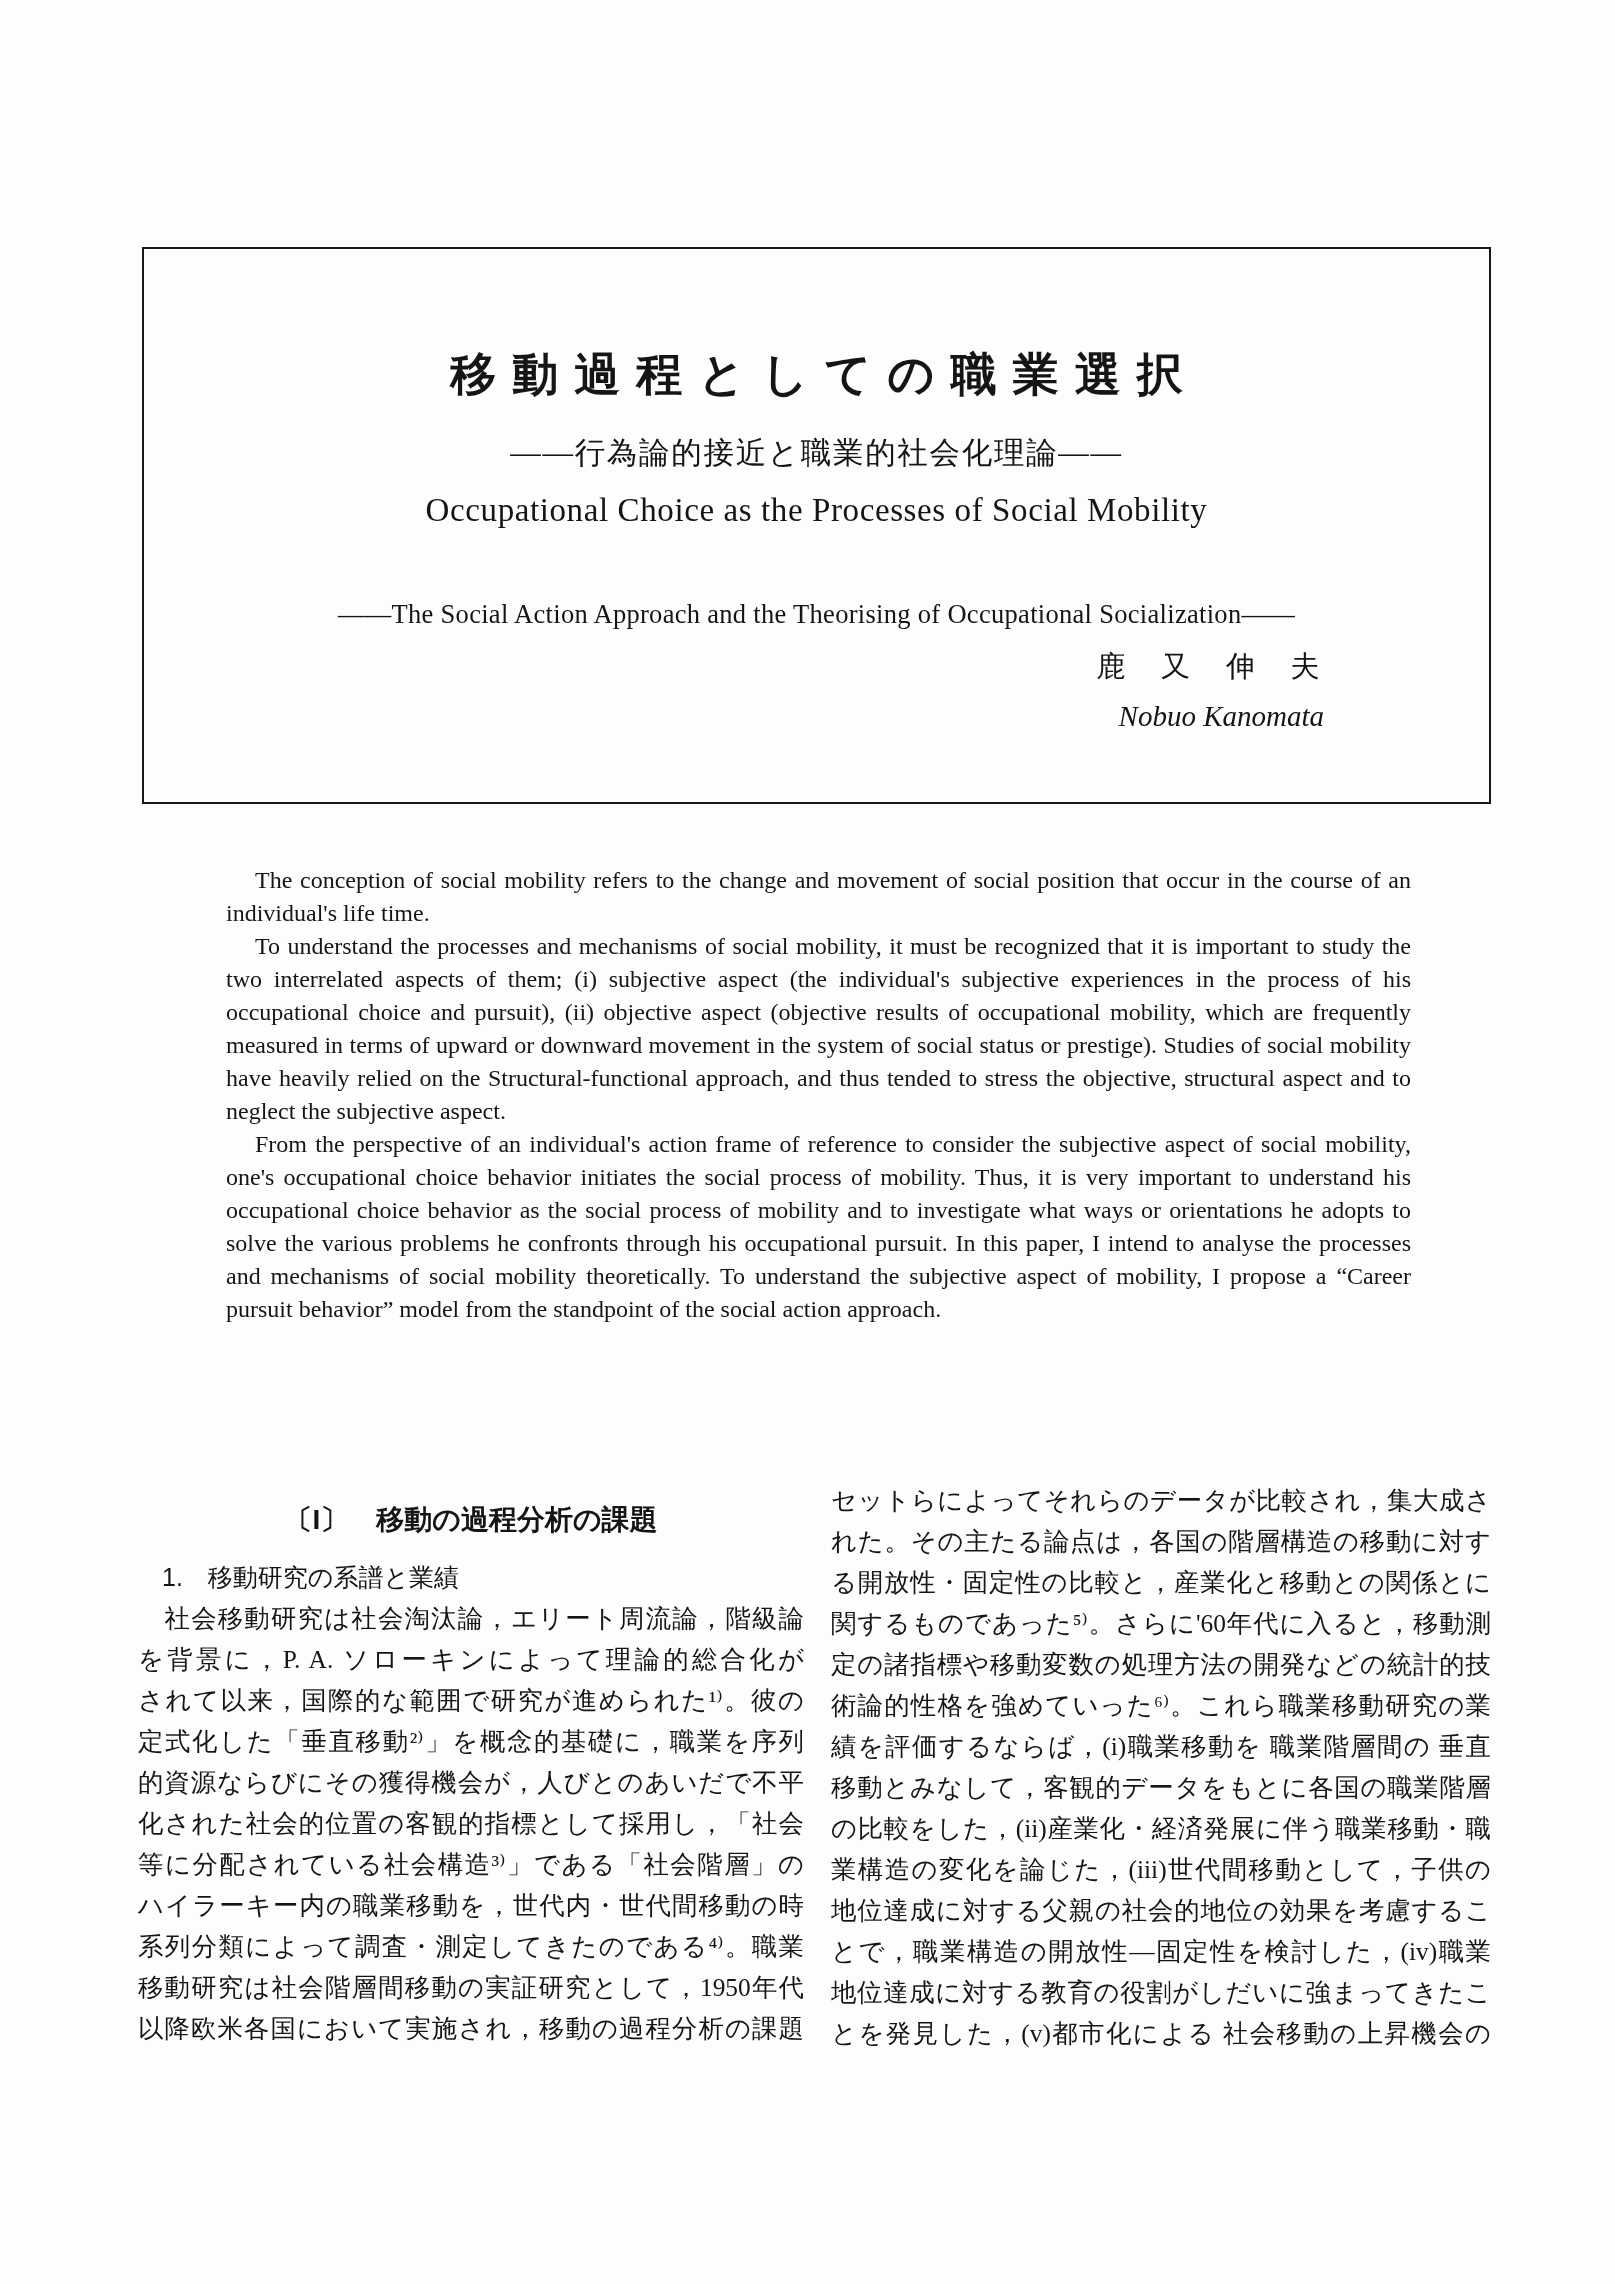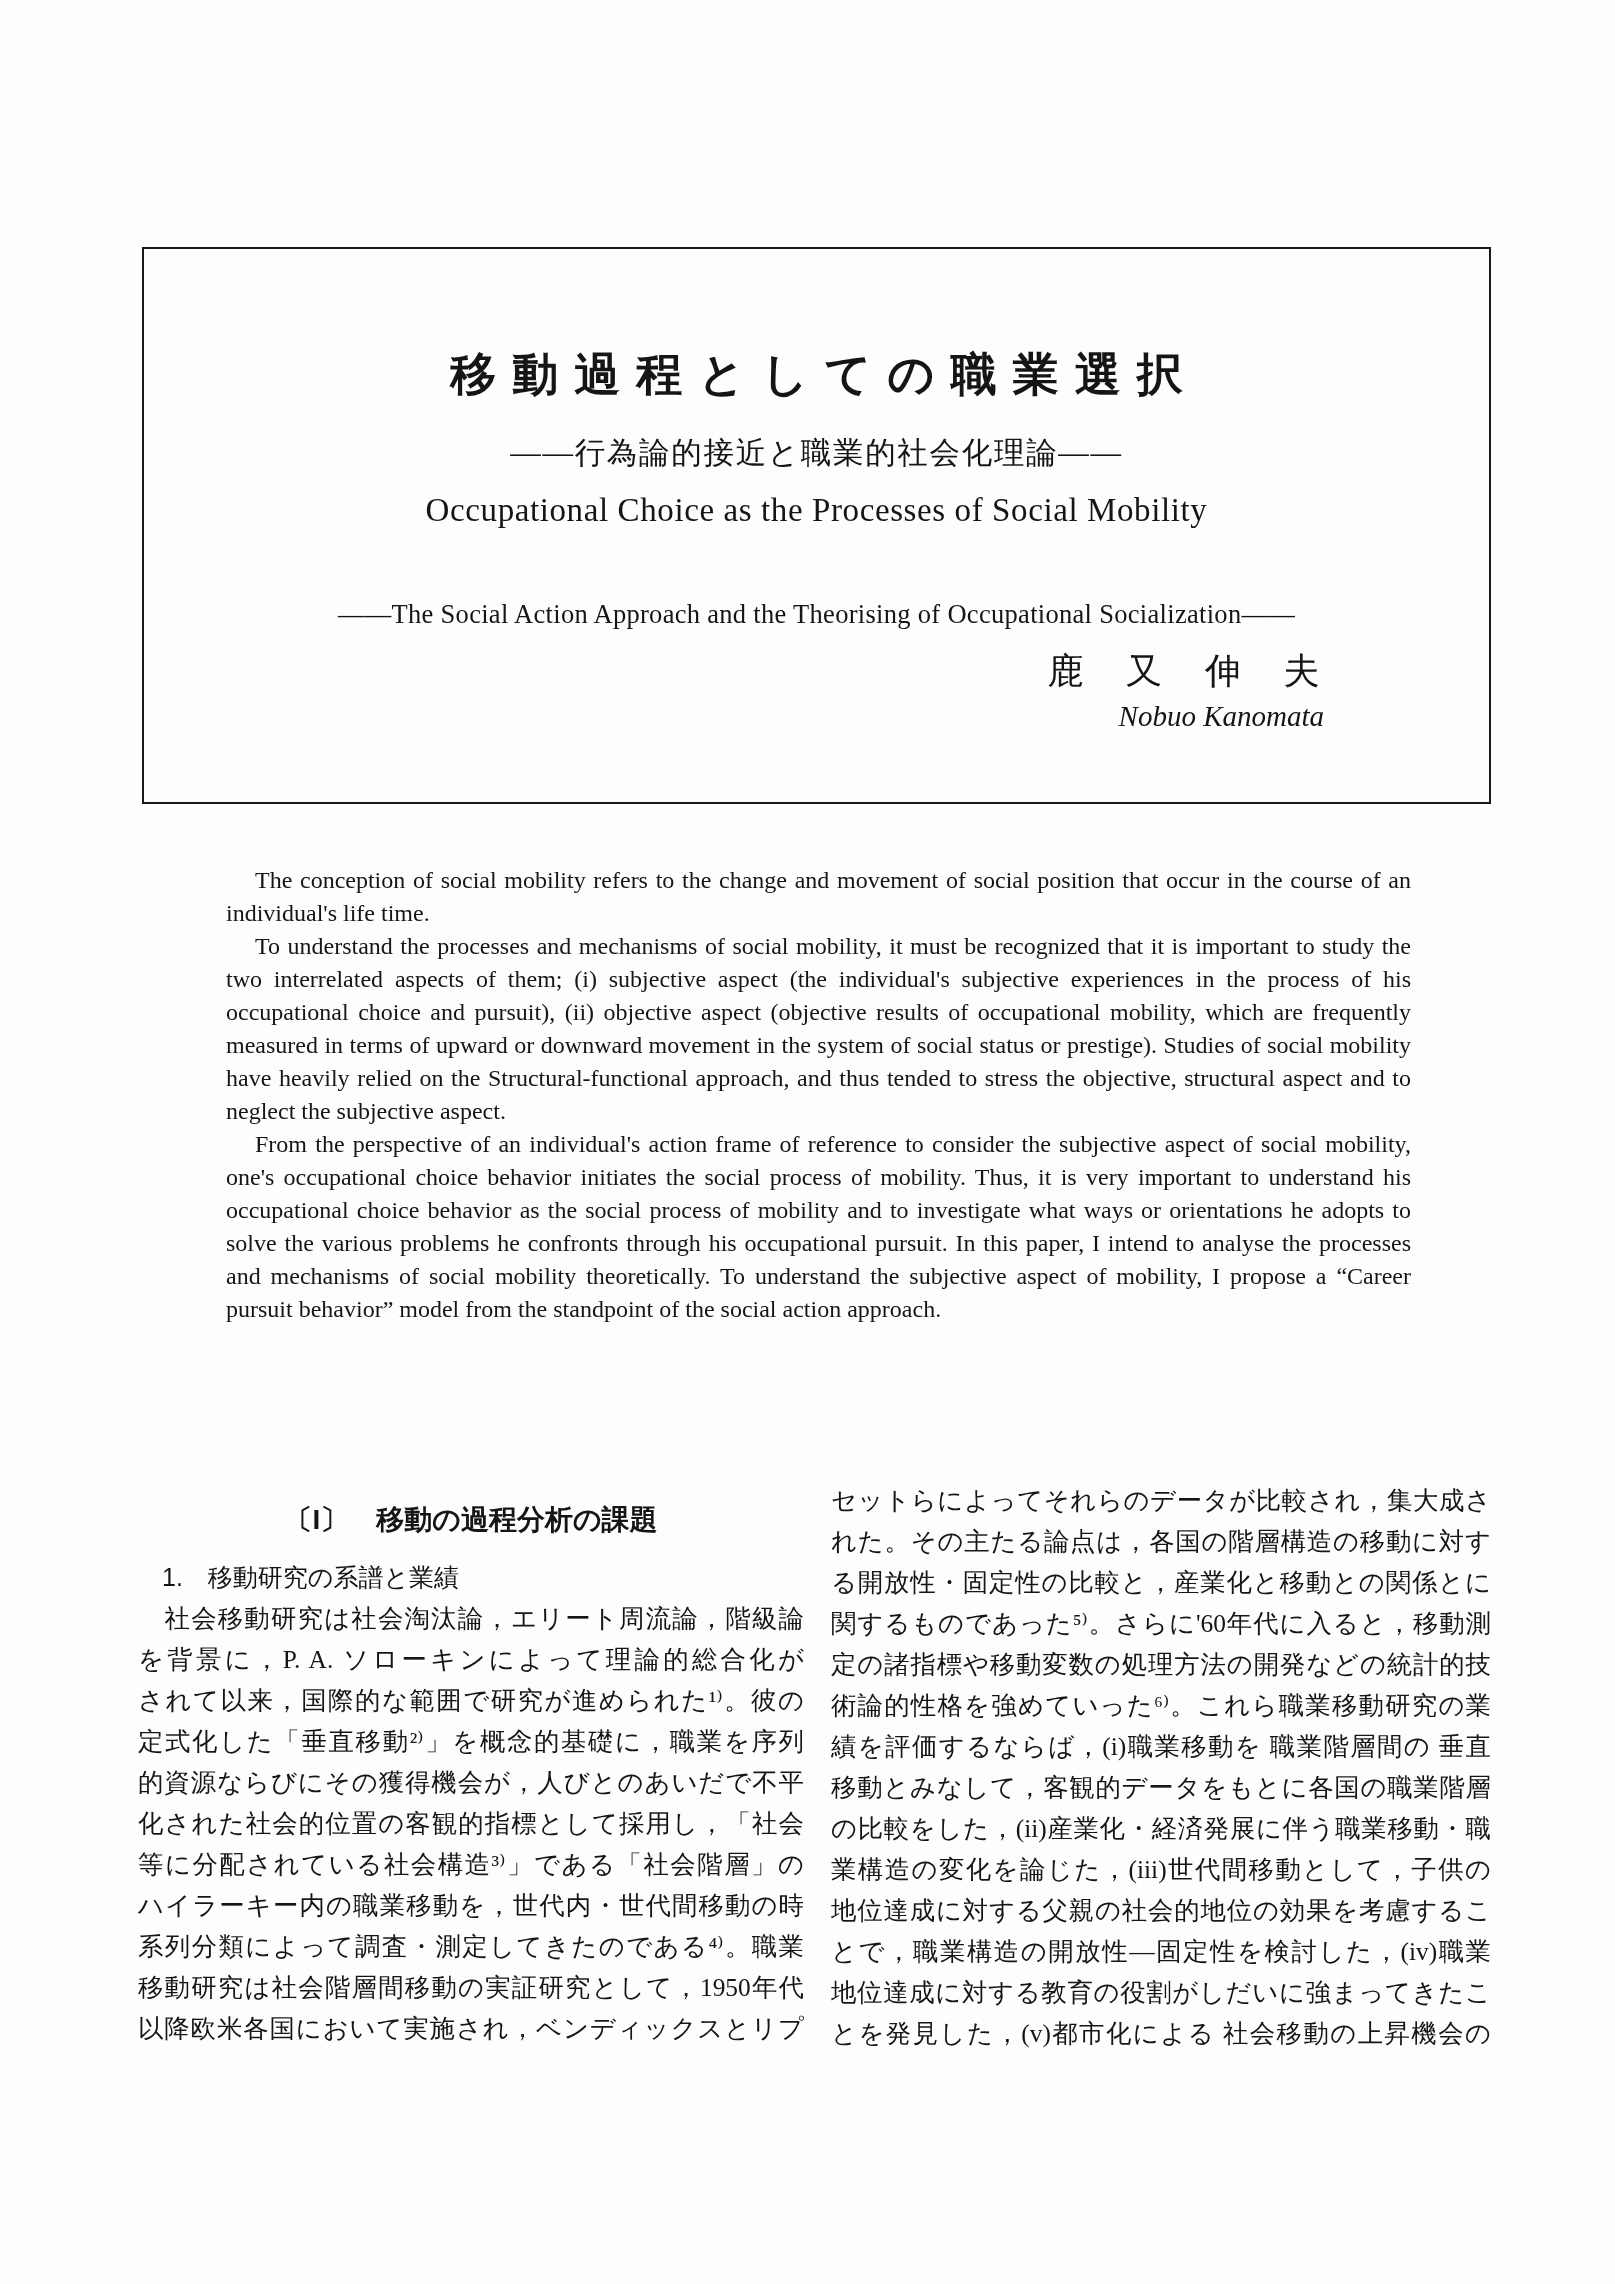--- a/index.html
+++ b/index.html
@@ -56,21 +56,21 @@
     top: 306px;
     font-size: 26.5px;
     font-weight: 400;
     letter-spacing: 0.3px;
     margin-top: 44px;
   }
   .author-ja {
     position: absolute;
     top: 398px;
     right: 166px;
-    font-size: 36px;
+    font-size: 29px;
     letter-spacing: 3.4px;
     white-space: nowrap;
     text-align: right;
   }
   .author-en {
     position: absolute;
     top: 451px;
     right: 165px;
     font-size: 29px;
     font-style: italic;
@@ -157,21 +157,21 @@
         <div class="jline">　社会移動研究は社会淘汰論，エリート周流論，階級論</div>
         <div class="jline">を背景に，P. A. ソローキンによって理論的総合化が</div>
         <div class="jline">されて以来，国際的な範囲で研究が進められた¹⁾。彼の</div>
         <div class="jline">定式化した「垂直移動²⁾」を概念的基礎に，職業を序列</div>
         <div class="jline">的資源ならびにその獲得機会が，人びとのあいだで不平</div>
         <div class="jline">化された社会的位置の客観的指標として採用し，「社会</div>
         <div class="jline">等に分配されている社会構造³⁾」である「社会階層」の</div>
         <div class="jline">ハイラーキー内の職業移動を，世代内・世代間移動の時</div>
         <div class="jline">系列分類によって調査・測定してきたのである⁴⁾。職業</div>
         <div class="jline">移動研究は社会階層間移動の実証研究として，1950年代</div>
-        <div class="jline">以降欧米各国において実施され，ベンディックスとリプ</div>
+        <div class="jline">以降欧米各国において実施され，移動の過程分析の課題</div>
       </div>
   </div>
 
   <div class="col col-right">
     <div class="first-line-offset">
         <div class="jline">セットらによってそれらのデータが比較され，集大成さ</div>
         <div class="jline">れた。その主たる論点は，各国の階層構造の移動に対す</div>
         <div class="jline">る開放性・固定性の比較と，産業化と移動との関係とに</div>
         <div class="jline">関するものであった⁵⁾。さらに'60年代に入ると，移動測</div>
         <div class="jline">定の諸指標や移動変数の処理方法の開発などの統計的技</div>

